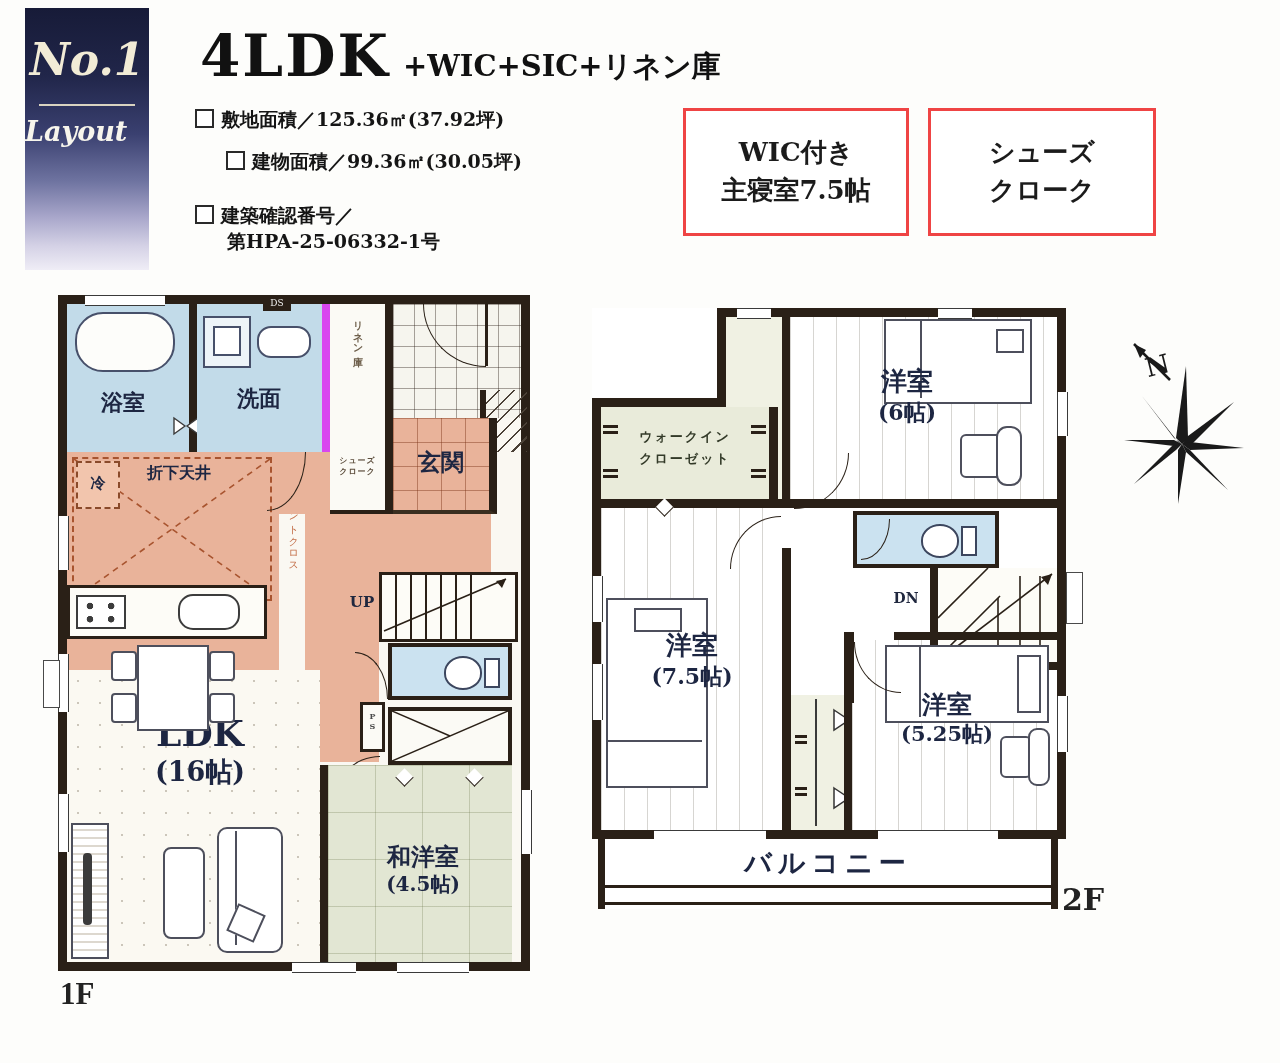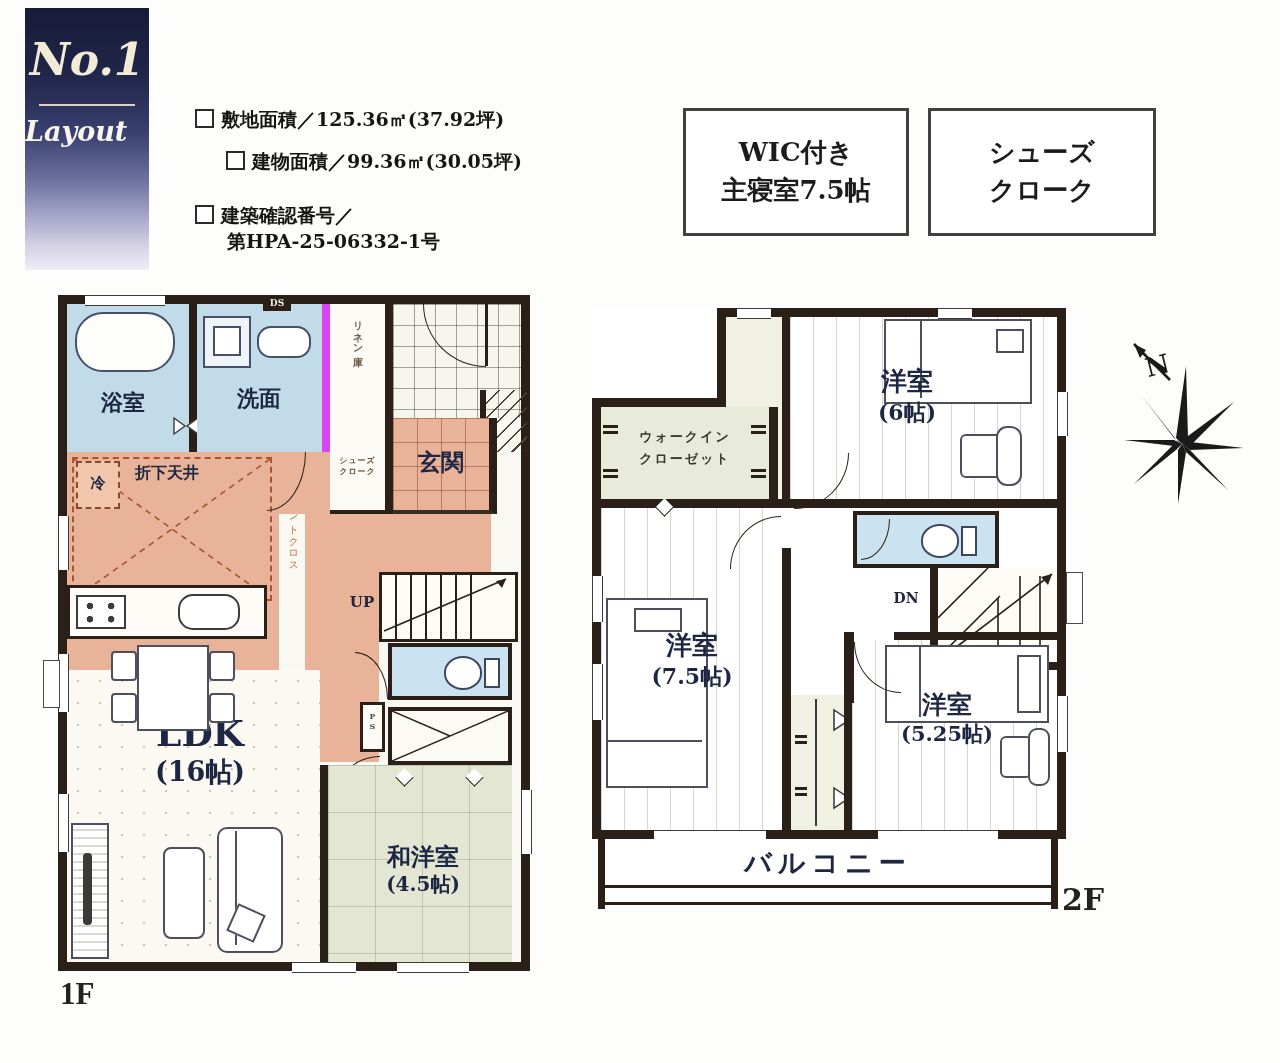--- a/index.html
+++ b/index.html
@@ -29,35 +29,39 @@
   .badge{position:absolute;left:25px;top:8px;width:124px;height:262px;
      background:linear-gradient(180deg,#171b38 0%,#21264a 26%,#3a4070 48%,#6e73a0 66%,#a9a7cb 80%,#d5d2e6 91%,#efedf6 100%);}
   .badge .no{position:absolute;left:0;top:26px;width:100%;text-align:center;color:#f2ecd6;
      font-style:italic;font-size:44px;font-weight:700;}
   .badge .ln{position:absolute;left:14px;top:96px;width:96px;height:0;border-top:2.5px solid #d9d3c0;}
   .badge .lay{position:absolute;left:0;top:108px;width:100%;color:#f7f5ec;
      font-style:italic;font-size:27px;font-weight:700;}
   .chk{display:inline-block;width:15px;height:15px;border:2px solid #2a2a2a;background:#fff;
      vertical-align:-2px;margin-right:7px;}
   .spec{position:absolute;left:195px;color:#151515;font-weight:700;font-size:19px;white-space:nowrap;}
-  .fbox{position:absolute;border:3px solid #404040;background:#fff;color:#1b1b1b;
+  .fbox{position:absolute;border:3px solid #ef4444;background:#fff;color:#1b1b1b;
      display:flex;flex-direction:column;justify-content:center;text-align:center;
      font-weight:700;font-size:26px;line-height:1.45;}
 </style>
 </head>
 <body>
 
 <div class="page">
 
   <div class="badge">
     <div class="no">No.1</div>
     <div class="ln"></div>
     <div class="lay">Layout</div>
   </div>
 
+  <div class="abs" style="left:200px;top:22px;white-space:nowrap;">
+    <span style="font-size:58px;font-weight:600;color:#111;letter-spacing:2px;">4LDK</span>
+    <span style="font-size:29px;font-weight:700;color:#111;margin-left:8px;">+WIC+SIC+リネン庫</span>
+  </div>
 
   <div class="spec" style="top:107px;">
     <span class="chk"></span><span>敷地面積／125.36㎡(37.92坪)</span>
   </div>
   <div class="spec" style="top:149px;margin-left:31px;">
     <span class="chk"></span><span>建物面積／99.36㎡(30.05坪)</span>
   </div>
   <div class="spec" style="top:203px;">
     <span class="chk"></span><span>建築確認番号／</span>
   </div>
@@ -82,21 +86,21 @@
     <svg class="abs" style="left:106px;top:112px;" width="26" height="20">
       <path d="M1,2 L12,10 L1,18 Z M25,2 L14,10 L25,18 Z" fill="#fff" stroke="#3b3b3b" stroke-width="1.4"></path>
     </svg>
 
     <div class="abs" style="left:130px;top:0;width:125px;height:148px;background:#c2dbe9;border-right:8px solid #d946ef;border-bottom:8px solid #2a2017;">
       <div class="abs" style="left:6px;top:12px;width:44px;height:48px;background:#eef4f8;border:2px solid #47506a;"></div>
       <div class="abs" style="left:16px;top:22px;width:24px;height:26px;border:2px solid #47506a;background:#fff;"></div>
       <div class="abs" style="left:60px;top:22px;width:50px;height:28px;background:#fff;border:2px solid #47506a;border-radius:14px;"></div>
       <div class="lbl" style="left:10px;top:82px;width:104px;font-size:22px;">洗面</div>
     </div>
-    <div class="abs" style="left:196px;top:-9px;width:28px;height:16px;background:#2a2017;color:#efefef;font-size:9px;line-height:16px;text-align:center;font-weight:700;">DS</div>
+    <div class="abs" style="left:196px;top:-9px;width:28px;height:16px;background:#2a2017;color:#efefef;font-size:9px;line-height:16px;text-align:center;font-weight:400;">DS</div>
 
     <div class="abs" style="left:263px;top:0;width:55px;height:133px;background:#fbfaf5;border-right:8px solid #2a2017;border-bottom:8px solid #2a2017;text-align:center;">
       <span class="vtx" style="display:inline-block;margin-top:10px;font-size:10px;font-weight:700;color:#6e5f4b;">リネン庫</span>
     </div>
 
     <div class="abs tileW" style="left:326px;top:0;width:128px;height:114px;background-color:#f6f5ee;"></div>
     <div class="arc" style="left:356px;top:0;width:62px;height:62px;border-left-width:1.6px;border-bottom-width:1.6px;border-bottom-left-radius:100%;"></div>
     <div class="w" style="left:418px;top:0;width:3px;height:62px;"></div>
     <div class="abs hatch" style="left:413px;top:86px;width:41px;height:62px;border-left:6px solid #2a2017;"></div>
 
@@ -111,21 +115,21 @@
 
     <div class="abs" style="left:0;top:148px;width:212px;height:218px;background:#e9b39a;border-bottom:2px dashed #a8542f;">
       <div class="abs" style="left:5px;top:5px;width:196px;height:140px;border:2px dashed #a8542f;"></div>
       <svg class="abs" style="left:7px;top:7px;" width="196" height="140">
         <line x1="0" y1="0" x2="196" y2="140" stroke="#a8542f" stroke-width="1.6" stroke-dasharray="6 5"></line>
         <line x1="196" y1="0" x2="0" y2="140" stroke="#a8542f" stroke-width="1.6" stroke-dasharray="6 5"></line>
       </svg>
       <div class="abs" style="left:9px;top:9px;width:40px;height:44px;border:2px dashed #8a4a2a;background:#f2c5ad;">
         <div class="lbl" style="left:0;top:12px;width:40px;font-size:15px;">冷</div>
       </div>
-      <div class="lbl" style="left:40px;top:12px;width:120px;font-size:16px;">折下天井</div>
+      <div class="lbl" style="left:52px;top:12px;width:120px;font-size:16px;">折下天井</div>
       <div class="abs" style="left:0;top:133px;width:194px;height:48px;background:#fdfcf7;border:3px solid #2a2017;">
         <div class="abs" style="left:6px;top:7px;width:46px;height:30px;border:2px solid #3c3c3c;background:
              radial-gradient(circle at 26% 30%,#3c3c3c 3px,transparent 3.6px),
              radial-gradient(circle at 72% 30%,#3c3c3c 3px,transparent 3.6px),
              radial-gradient(circle at 26% 74%,#3c3c3c 3px,transparent 3.6px),
              radial-gradient(circle at 72% 74%,#3c3c3c 3px,transparent 3.6px),#fff;"></div>
         <div class="abs" style="left:108px;top:6px;width:58px;height:32px;border:2px solid #3c3c3c;border-radius:15px;background:#fff;"></div>
       </div>
     </div>
 

